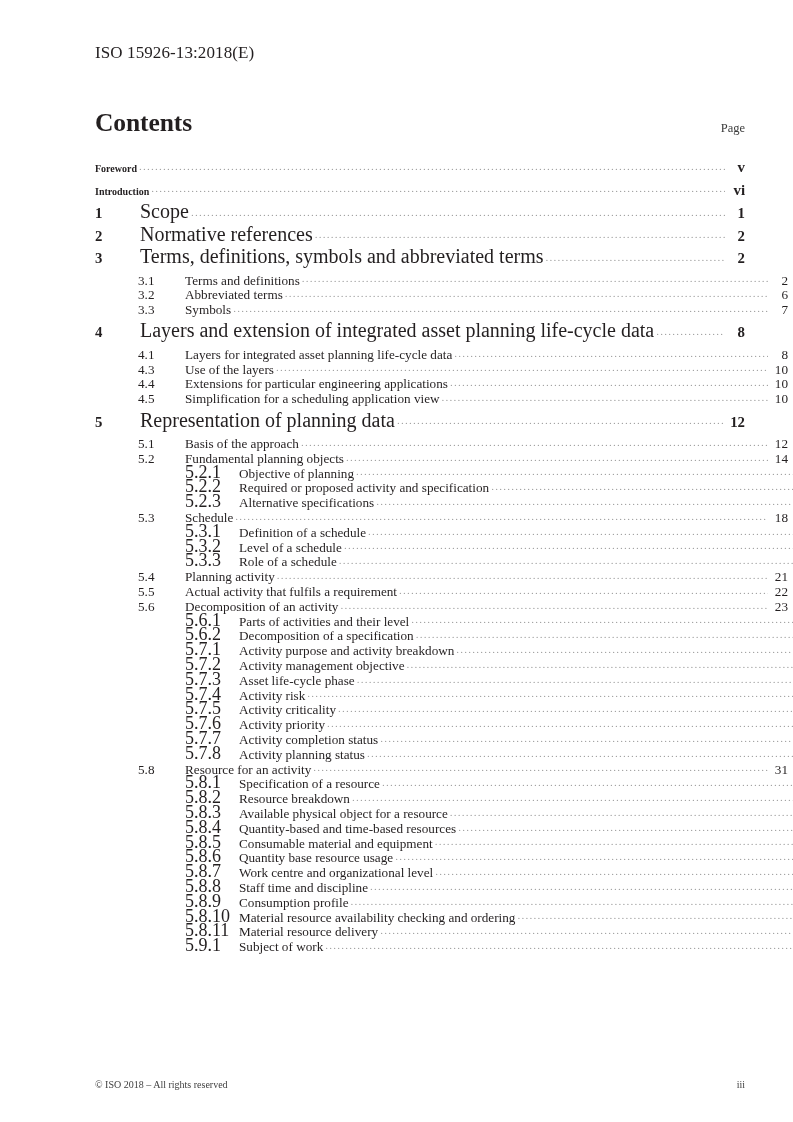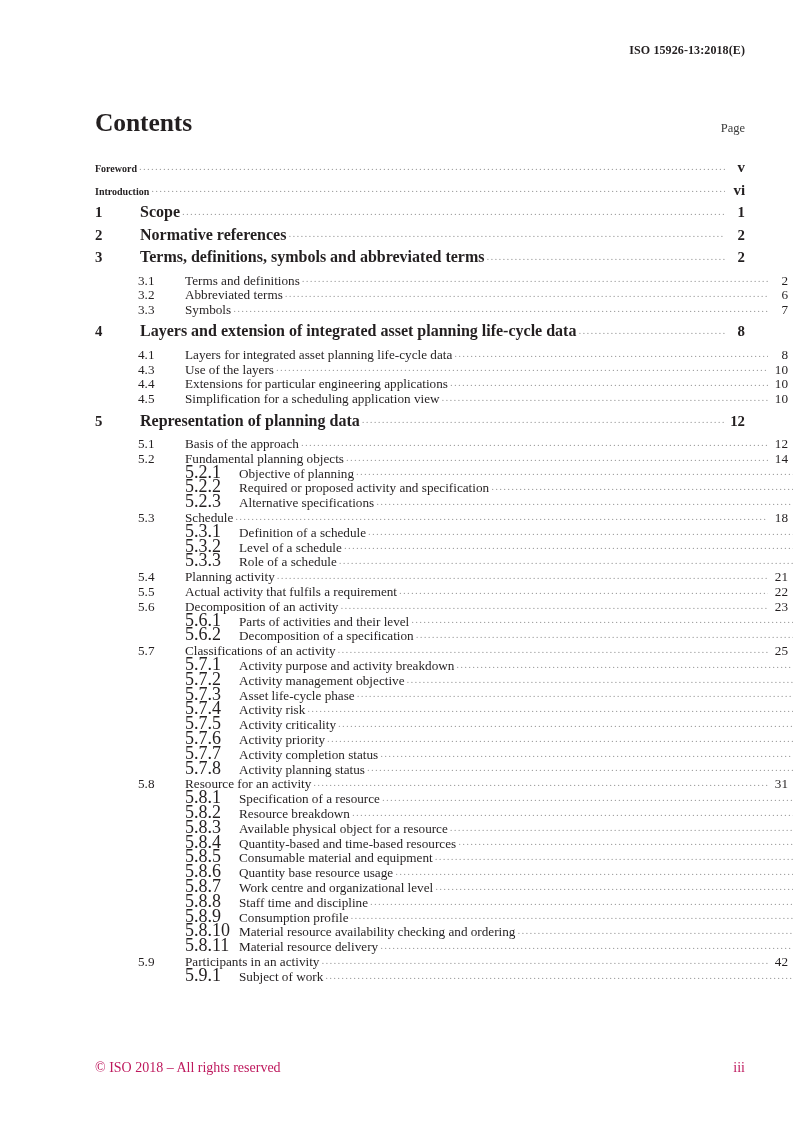--- a/index.html
+++ b/index.html
@@ -22,23 +22,22 @@
     width: 793px;
     height: 1122px;
   }
 
   
   .doc-header {
     position: absolute;
     top: 43px;
     left: 95px;
     width: 650px;
-    text-align: right;
-    font-weight: bold;
-    font-size: 12px;
+    font-weight: normal;
+    font-size: 17px;
     letter-spacing: 0.1px;
     color: #231f20;
   }
 
   
   .title-row {
     position: absolute;
     top: 108px;
     left: 95px;
     width: 650px;
@@ -115,48 +114,48 @@
     color: #231f20;
   }
 
   
   .lvl0 .num { width: 0px; }
   .lvl0 .txt { font-weight: bold; font-size: 10px; }
   .lvl0 .pg  { font-weight: bold; font-size: 14.8px; }
 
   
   .lvl1 .num { width: 45px; font-weight: bold; font-size: 14.8px; }
-  .lvl1 .txt { font-weight: bold; font-size: 16px; }
+  .lvl1 .txt { font-weight: normal; font-size: 20px; }
   .lvl1 .pg  { font-weight: bold; font-size: 14.8px; }
 
   
   .lvl2 { padding-left: 43px; justify-content: center; }
   .lvl2 .num { width: 47px; font-size: 13.2px; }
   .lvl2 .txt { font-size: 13.2px; }
   .lvl2 .pg  { font-size: 13.2px; }
 
   
   .lvl3 { padding-left: 90px; }
   .lvl3 .num { width: 54px; font-size: 18px; }
   .lvl3 .txt { font-size: 13.2px; }
 
   
   .toc-row.gap-before { margin-top: 7.5px; }
 
   
   .footer {
     position: absolute;
-    bottom: 46px;
+    bottom: 32px;
     left: 95px;
     width: 650px;
     display: flex;
     justify-content: space-between;
     align-items: baseline;
-    font-size: 14px;
-    color: #be185d;
+    font-size: 10px;
+    color: #404040;
   }
   .footer .copyright { letter-spacing: 0px; }
   .footer .folio { }
 </style>
 </head>
 <body>
 
 <div class="page">
 
   <div class="doc-header">ISO 15926-13:2018(E)</div>
@@ -320,26 +319,20 @@
       <div class="toc-row lvl3">
         <span class="num">5.6.1</span>
         <span class="txt">Parts of activities and their level</span>
         <span class="leader"></span>
       </div>
       <div class="toc-row lvl3">
         <span class="num">5.6.2</span>
         <span class="txt">Decomposition of a specification</span>
         <span class="leader"></span>
       </div>
-      <div class="toc-row lvl2">
-        <span class="num">5.7</span>
-        <span class="txt">Classifications of an activity</span>
-        <span class="leader"></span>
-        <span class="pg">25</span>
-      </div>
       <div class="toc-row lvl3">
         <span class="num">5.7.1</span>
         <span class="txt">Activity purpose and activity breakdown</span>
         <span class="leader"></span>
       </div>
       <div class="toc-row lvl3">
         <span class="num">5.7.2</span>
         <span class="txt">Activity management objective</span>
         <span class="leader"></span>
       </div>
@@ -426,26 +419,20 @@
       </div>
       <div class="toc-row lvl3">
         <span class="num">5.8.10</span>
         <span class="txt">Material resource availability checking and ordering</span>
         <span class="leader"></span>
       </div>
       <div class="toc-row lvl3">
         <span class="num">5.8.11</span>
         <span class="txt">Material resource delivery</span>
         <span class="leader"></span>
-      </div>
-      <div class="toc-row lvl2">
-        <span class="num">5.9</span>
-        <span class="txt">Participants in an activity</span>
-        <span class="leader"></span>
-        <span class="pg">42</span>
       </div>
       <div class="toc-row lvl3">
         <span class="num">5.9.1</span>
         <span class="txt">Subject of work</span>
         <span class="leader"></span>
       </div>
     </div>
 
   <div class="footer">
     <div class="copyright">© ISO 2018 – All rights reserved</div>

